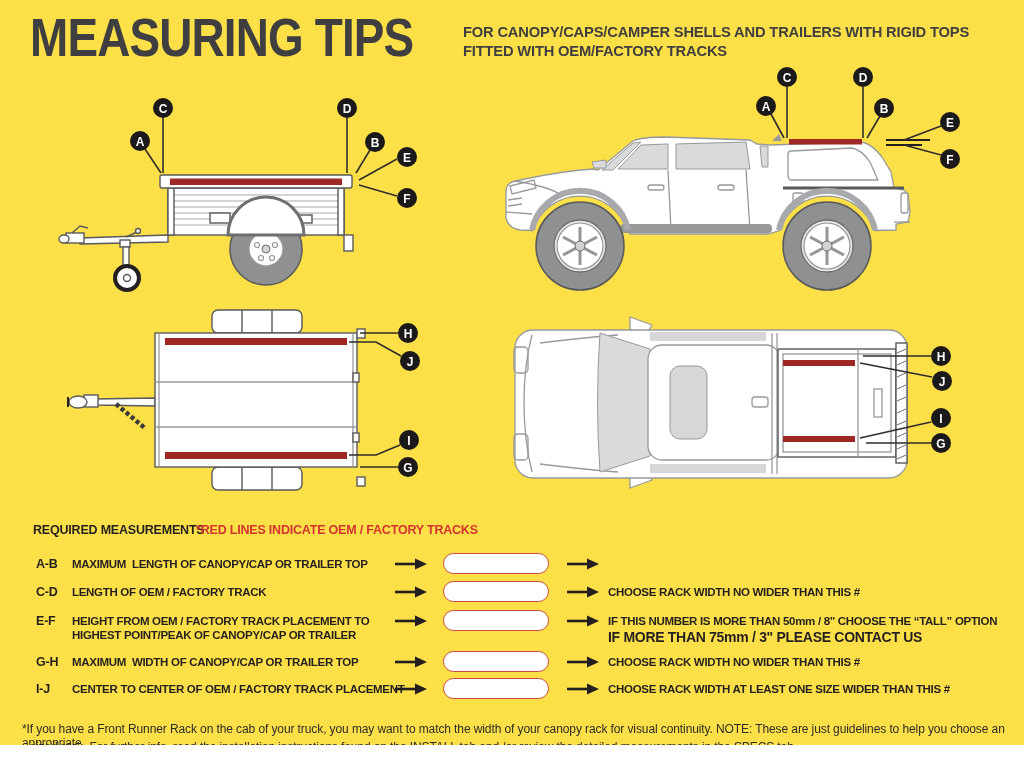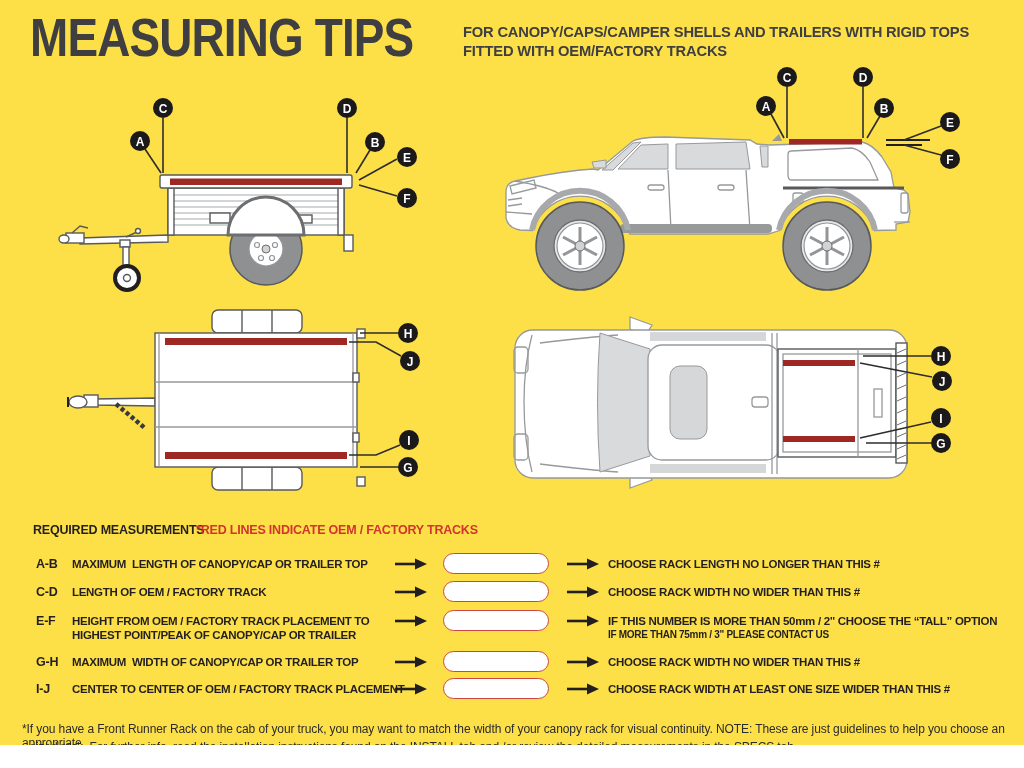--- a/index.html
+++ b/index.html
@@ -16,21 +16,21 @@
   .sechead{font-size:12.5px;font-weight:bold;letter-spacing:-0.2px;}
   .rednote{color:#D2342F;}
   .mrow{left:0;width:1024px;height:42px;}
   .rid{left:36px;top:6px;font-size:12.5px;font-weight:bold;letter-spacing:-0.2px;}
   .rdesc{left:72px;top:7px;font-size:11.5px;font-weight:bold;letter-spacing:-0.3px;}
   .rdesc2{left:72px;top:21px;font-size:11.5px;font-weight:bold;letter-spacing:-0.3px;}
   .arrow1{left:395px;top:7px;}
   .arrow2{left:567px;top:7px;}
   .oval{left:443px;top:2px;width:104px;height:19px;border:1.6px solid #CC4744;border-radius:12px;background:#fff;}
   .rres{left:608px;top:7px;font-size:11.5px;font-weight:bold;letter-spacing:-0.3px;}
-  .rres2{left:608px;top:21px;font-size:10px;font-weight:bold;letter-spacing:-0.3px;}
+  .rres2{left:608px;top:21px;font-size:14px;font-weight:bold;letter-spacing:-0.3px;}
   
   .foot{font-size:12px;color:#2B2B2B;letter-spacing:-0.1px;}
   
   svg{display:block;}
   .lw{stroke:#97999B;stroke-width:1.3;fill:#fff;}
   .lwn{stroke:#97999B;stroke-width:1.3;fill:none;}
   .dk{stroke:#58595B;stroke-width:1.4;fill:#fff;}
   .dkn{stroke:#58595B;stroke-width:1.4;fill:none;}
   .glass{fill:#D9DADB;stroke:#97999B;stroke-width:1;}
   .gray{fill:#97999B;}
@@ -378,21 +378,20 @@
     <div class="abs rdesc pre">MAXIMUM  LENGTH OF CANOPY/CAP OR TRAILER TOP</div>
     <svg class="abs arrow1" width="32" height="12" viewBox="0 0 32 12">
         <line x1="0" y1="6" x2="21" y2="6" stroke="#231F20" stroke-width="2.6"></line>
         <polygon points="20,0.5 32,6 20,11.5" fill="#231F20"></polygon>
       </svg>
     <div class="abs oval"></div>
     <svg class="abs arrow2" width="32" height="12" viewBox="0 0 32 12">
         <line x1="0" y1="6" x2="21" y2="6" stroke="#231F20" stroke-width="2.6"></line>
         <polygon points="20,0.5 32,6 20,11.5" fill="#231F20"></polygon>
       </svg>
-    <div class="abs rres pre">CHOOSE RACK LENGTH NO LONGER THAN THIS #</div>
   </div>
 
   <div class="abs mrow" style="top:579px;">
     <div class="abs rid">C-D</div>
     <div class="abs rdesc pre">LENGTH OF OEM / FACTORY TRACK</div>
     <svg class="abs arrow1" width="32" height="12" viewBox="0 0 32 12">
         <line x1="0" y1="6" x2="21" y2="6" stroke="#231F20" stroke-width="2.6"></line>
         <polygon points="20,0.5 32,6 20,11.5" fill="#231F20"></polygon>
       </svg>
     <div class="abs oval"></div>
@@ -409,21 +408,21 @@
     <div class="abs rdesc2 pre">HIGHEST POINT/PEAK OF CANOPY/CAP OR TRAILER</div>
     <svg class="abs arrow1" width="32" height="12" viewBox="0 0 32 12">
         <line x1="0" y1="6" x2="21" y2="6" stroke="#231F20" stroke-width="2.6"></line>
         <polygon points="20,0.5 32,6 20,11.5" fill="#231F20"></polygon>
       </svg>
     <div class="abs oval"></div>
     <svg class="abs arrow2" width="32" height="12" viewBox="0 0 32 12">
         <line x1="0" y1="6" x2="21" y2="6" stroke="#231F20" stroke-width="2.6"></line>
         <polygon points="20,0.5 32,6 20,11.5" fill="#231F20"></polygon>
       </svg>
-    <div class="abs rres pre">IF THIS NUMBER IS MORE THAN 50mm / 2" CHOOSE THE “TALL” OPTION</div>
+    <div class="abs rres pre">IF THIS NUMBER IS MORE THAN 50mm / 8" CHOOSE THE “TALL” OPTION</div>
     <div class="abs rres2 pre">IF MORE THAN 75mm / 3" PLEASE CONTACT US</div>
   </div>
 
   <div class="abs mrow" style="top:649px;">
     <div class="abs rid">G-H</div>
     <div class="abs rdesc pre">MAXIMUM  WIDTH OF CANOPY/CAP OR TRAILER TOP</div>
     <svg class="abs arrow1" width="32" height="12" viewBox="0 0 32 12">
         <line x1="0" y1="6" x2="21" y2="6" stroke="#231F20" stroke-width="2.6"></line>
         <polygon points="20,0.5 32,6 20,11.5" fill="#231F20"></polygon>
       </svg>

